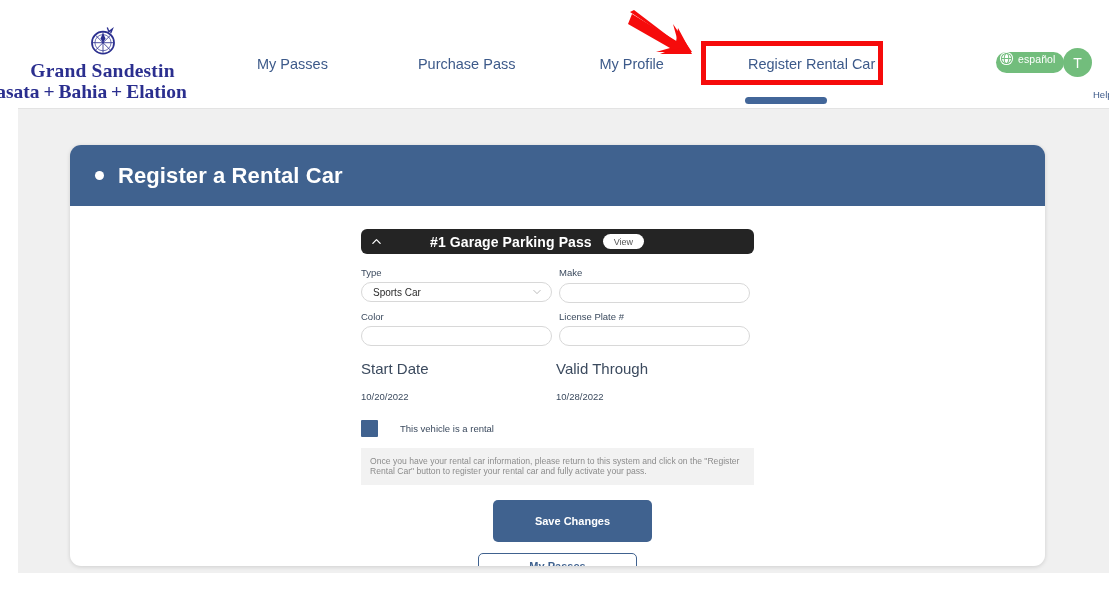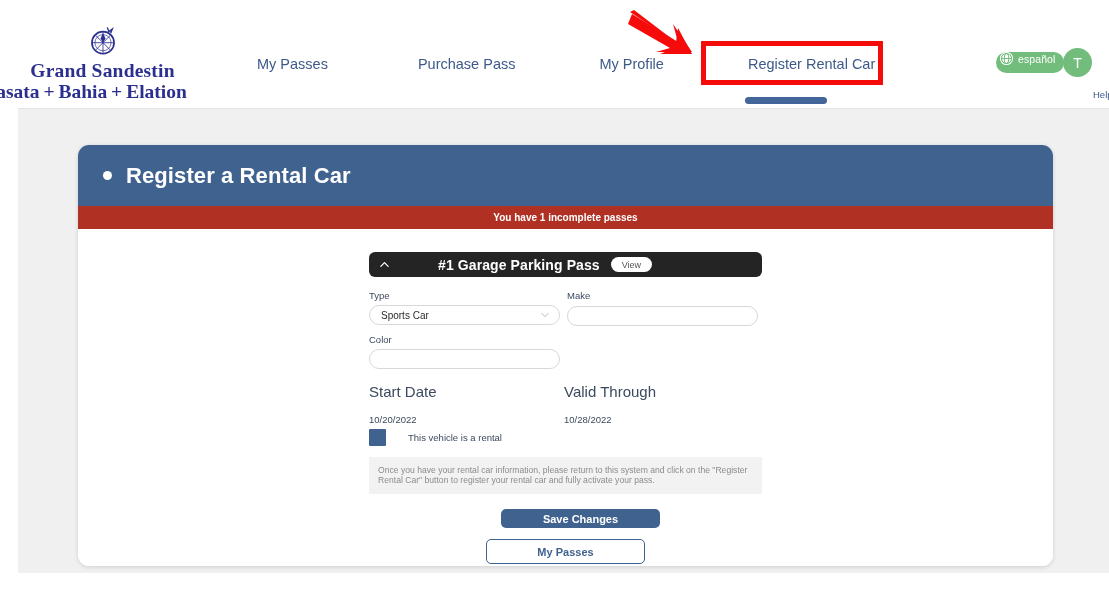--- a/index.html
+++ b/index.html
@@ -153,21 +153,21 @@
     position: absolute;
     left: 18px; top: 108px;
     width: 1091px;
     height: 465px;
     background: #f0f0f0;
     border-top: 1px solid #e3e3e3;
   }
 
   .card {
     position: absolute;
-    left: 78px; top: 145px;
+    left: 70px; top: 145px;
     width: 975px;
     height: 421px;
     background: #ffffff;
     border-radius: 11px;
     box-shadow: 0 1px 4px rgba(0,0,0,0.14);
     overflow: hidden;
   }
 
   .card-header {
     height: 61px;
@@ -301,21 +301,21 @@
     display: block;
   }
   .date-value {
     font-size: 9.5px;
     color: #3b4a5e;
     display: block;
     margin-top: 14px;
   }
 
   .rental-row {
-    margin-top: 4px;
+    margin-top: 18px;
     display: flex;
     align-items: center;
   }
   .rental-check {
     width: 17px; height: 17px;
     background: #40628f;
     border: none;
     border-radius: 1px;
     cursor: pointer;
   }
@@ -337,21 +337,21 @@
 
   .btn-col {
     margin-top: 15px;
     display: flex;
     flex-direction: column;
     align-items: center;
     gap: 11px;
   }
   .btn-primary {
     width: 159px;
-    height: 19px;
+    height: 42px;
     background: #40628f;
     color: #ffffff;
     border: none;
     border-radius: 5px;
     font-size: 11px;
     font-weight: bold;
     font-family: "Liberation Sans", sans-serif;
     cursor: pointer;
     margin-left: 30px;
   }
@@ -426,21 +426,20 @@
 
   <div class="body-area"></div>
 
   <div class="card">
 
     <div class="card-header">
       <span class="card-header-dot"></span>
       <span class="card-header-title">Register a Rental Car</span>
     </div>
 
-    <div class="alert-banner">You have 1 incomplete passes</div>
 
     <div class="card-body">
       <div class="form-wrap">
 
         <div class="pass-header">
           <svg class="chev-up" viewBox="0 0 12 12">
             <path d="M2 8 L6 4 L10 8" fill="none" stroke="#ffffff" stroke-width="1.4" stroke-linecap="round" stroke-linejoin="round"></path>
           </svg>
           <span class="pass-title">#1 Garage Parking Pass</span>
           <span class="view-pill">View</span>
@@ -461,20 +460,24 @@
           <div>
             <label class="field-label">Make</label>
             <input class="field-input" type="text" value="" style="">
           </div>
 
           <div>
             <label class="field-label">Color</label>
             <input class="field-input" type="text" value="" style="">
           </div>
 
+          <div>
+            <label class="field-label">License Plate #</label>
+            <input class="field-input" type="text" value="" style="">
+          </div>
         </div>
 
         <div class="date-row">
           <div>
             <span class="date-label">Start Date</span>
             <span class="date-value">10/20/2022</span>
           </div>
           <div>
             <span class="date-label">Valid Through</span>
             <span class="date-value">10/28/2022</span>

